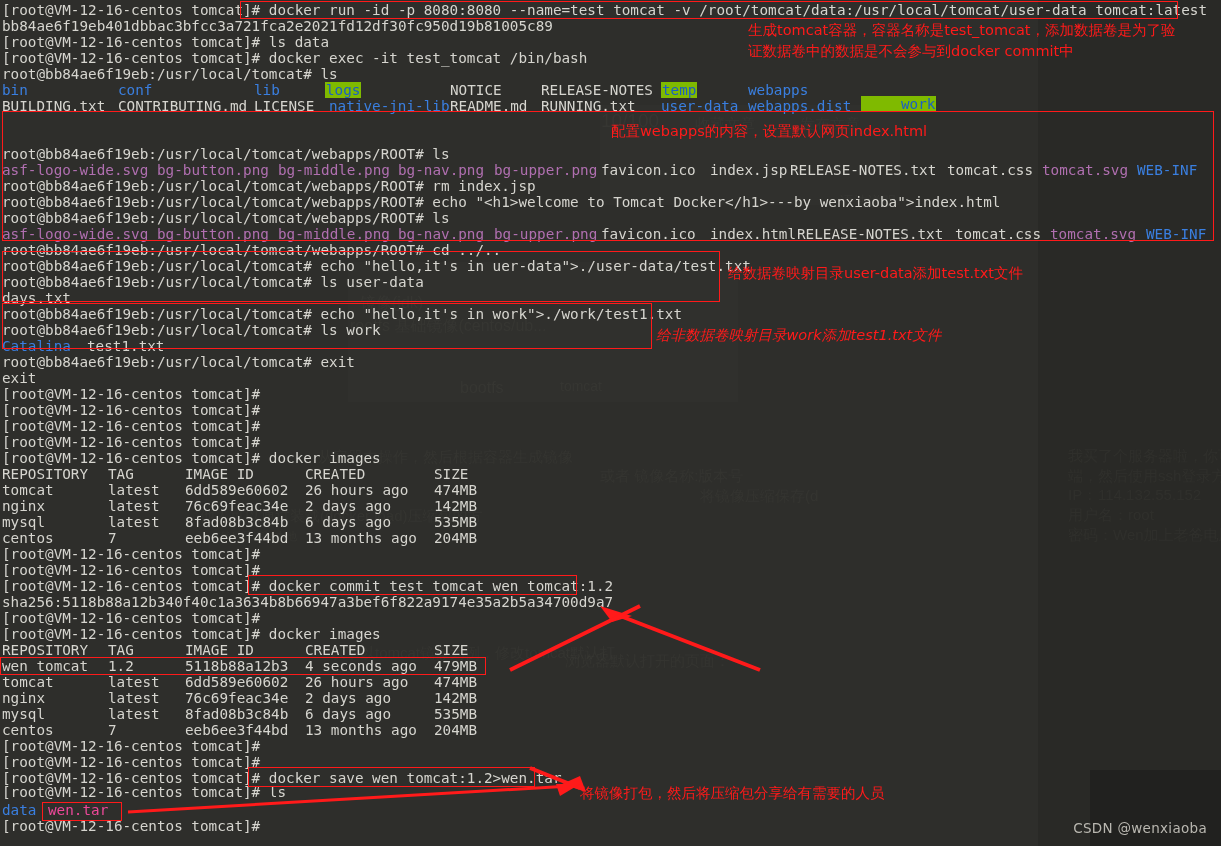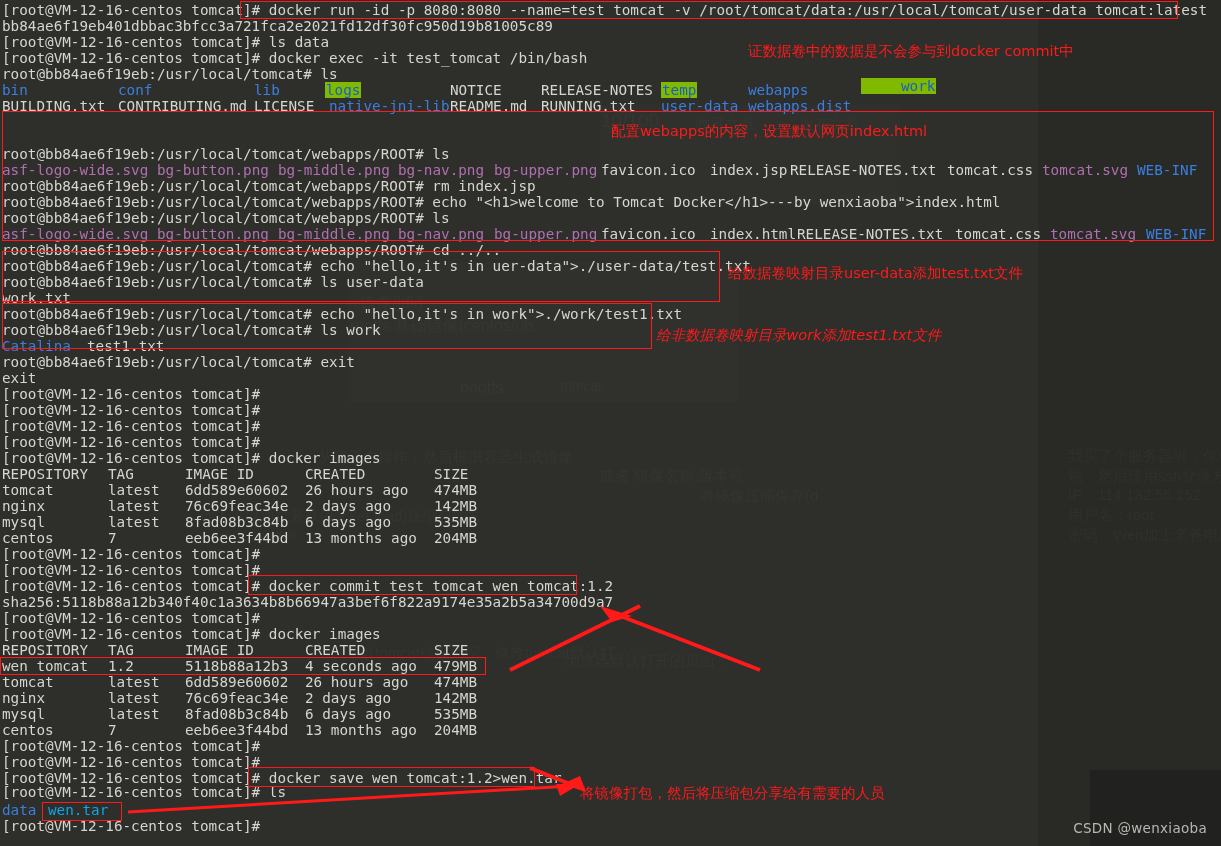--- a/index.html
+++ b/index.html
@@ -39,21 +39,21 @@
   }
   
   .tl {
     position: absolute;
     white-space: pre;
     left: 2px;
   }
   .c-def  { color: #d6d5cf; }
   .c-blue { color: #3a7fe0; }
   .c-mag  { color: #b06fb0; }
-  .c-pink { color: #0ea5e9; }
+  .c-pink { color: #ec4899; }
   .c-dir-hl {
     color: #1a5fc4;
     background: #7fba00;
     padding: 0 1px;
   }
   
   .box {
     position: absolute;
     border: 1.6px solid #ff1a1a;
     box-sizing: border-box;
@@ -120,21 +120,21 @@
       <div class="tl c-def" style="top: 34px;">[root@VM-12-16-centos tomcat]# ls data</div>
       <div class="tl c-def" style="top: 50px;">[root@VM-12-16-centos tomcat]# docker exec -it test_tomcat /bin/bash</div>
       <div class="tl c-def" style="top: 66px;">root@bb84ae6f19eb:/usr/local/tomcat# ls</div>
       <div class="tl c-def" style="top: 146px;">root@bb84ae6f19eb:/usr/local/tomcat/webapps/ROOT# ls</div>
       <div class="tl c-def" style="top: 178px;">root@bb84ae6f19eb:/usr/local/tomcat/webapps/ROOT# rm index.jsp</div>
       <div class="tl c-def" style="top: 194px;">root@bb84ae6f19eb:/usr/local/tomcat/webapps/ROOT# echo "&lt;h1&gt;welcome to Tomcat Docker&lt;/h1&gt;---by wenxiaoba"&gt;index.html</div>
       <div class="tl c-def" style="top: 210px;">root@bb84ae6f19eb:/usr/local/tomcat/webapps/ROOT# ls</div>
       <div class="tl c-def" style="top: 242px;">root@bb84ae6f19eb:/usr/local/tomcat/webapps/ROOT# cd ../..</div>
       <div class="tl c-def" style="top: 258px;">root@bb84ae6f19eb:/usr/local/tomcat# echo "hello,it's in uer-data"&gt;./user-data/test.txt</div>
       <div class="tl c-def" style="top: 274px;">root@bb84ae6f19eb:/usr/local/tomcat# ls user-data</div>
-      <div class="tl c-def" style="top: 290px;">work.txt</div>
+      <div class="tl c-def" style="top: 290px;">days.txt</div>
       <div class="tl c-def" style="top: 306px;">root@bb84ae6f19eb:/usr/local/tomcat# echo "hello,it's in work"&gt;./work/test1.txt</div>
       <div class="tl c-def" style="top: 322px;">root@bb84ae6f19eb:/usr/local/tomcat# ls work</div>
       <div class="tl c-def" style="top: 354px;">root@bb84ae6f19eb:/usr/local/tomcat# exit</div>
       <div class="tl c-def" style="top: 370px;">exit</div>
       <div class="tl c-def" style="top: 386px;">[root@VM-12-16-centos tomcat]# </div>
       <div class="tl c-def" style="top: 402px;">[root@VM-12-16-centos tomcat]# </div>
       <div class="tl c-def" style="top: 418px;">[root@VM-12-16-centos tomcat]# </div>
       <div class="tl c-def" style="top: 434px;">[root@VM-12-16-centos tomcat]# </div>
       <div class="tl c-def" style="top: 450px;">[root@VM-12-16-centos tomcat]# docker images</div>
       <div class="tl c-def" style="top: 546px;">[root@VM-12-16-centos tomcat]# </div>
@@ -149,21 +149,21 @@
       <div class="tl c-def" style="top: 784px;">[root@VM-12-16-centos tomcat]# ls</div>
       <div class="tl c-def" style="top: 818px;">[root@VM-12-16-centos tomcat]# </div>
       <div class="tl c-blue" style="top: 82px; left: 2px;">bin</div>
       <div class="tl c-blue" style="top: 82px; left: 118px;">conf</div>
       <div class="tl c-blue" style="top: 82px; left: 254px;">lib</div>
       <div class="tl c-dir-hl" style="top: 82px; left: 325px;">logs</div>
       <div class="tl c-def" style="top: 82px; left: 450px;">NOTICE</div>
       <div class="tl c-def" style="top: 82px; left: 541px;">RELEASE-NOTES</div>
       <div class="tl c-dir-hl" style="top: 82px; left: 661px;">temp</div>
       <div class="tl c-blue" style="top: 82px; left: 748px;">webapps</div>
-      <div class="tl c-dir-hl" style="top: 78px; left: 861px; padding-left: 40px;">work</div>
+      <div class="tl c-dir-hl" style="top: 96px; left: 861px; padding-left: 40px;">work</div>
       <div class="tl c-def" style="top: 98px; left: 2px;">BUILDING.txt</div>
       <div class="tl c-def" style="top: 98px; left: 118px;">CONTRIBUTING.md</div>
       <div class="tl c-def" style="top: 98px; left: 254px;">LICENSE</div>
       <div class="tl c-blue" style="top: 98px; left: 329px;">native-jni-lib</div>
       <div class="tl c-def" style="top: 98px; left: 450px;">README.md</div>
       <div class="tl c-def" style="top: 98px; left: 541px;">RUNNING.txt</div>
       <div class="tl c-blue" style="top: 98px; left: 661px;">user-data</div>
       <div class="tl c-blue" style="top: 98px; left: 748px;">webapps.dist</div>
       <div class="tl c-mag" style="top: 162px; left: 2px;">asf-logo-wide.svg</div>
       <div class="tl c-mag" style="top: 162px; left: 157px;">bg-button.png</div>
@@ -269,18 +269,19 @@
   <svg class="arrow" style="left:520px; top:760px; width:120px; height:40px;" viewBox="0 0 120 40">
     <line x1="10" y1="8" x2="60" y2="28" stroke="#ff1a1a" stroke-width="4"></line>
     <polygon points="66,32 42,24 60,16" fill="#ff1a1a"></polygon>
   </svg>
   <svg class="arrow" style="left:120px; top:780px; width:470px; height:40px;" viewBox="0 0 470 40">
     <line x1="8" y1="32" x2="450" y2="6" stroke="#ff1a1a" stroke-width="3"></line>
     <polygon points="460,4 436,4 440,16" fill="#ff1a1a"></polygon>
   </svg>
 
   <div class="credit">CSDN @wenxiaoba</div>
+<div class="note-cn" style="left: 748px; top: 20px;">生成tomcat容器，容器名称是test_tomcat，添加数据卷是为了验</div>
     <div class="note-cn" style="left: 748px; top: 41px;">证数据卷中的数据是不会参与到docker commit中</div>
     <div class="note-cn" style="left: 611px; top: 121px;">配置webapps的内容，设置默认网页index.html</div>
     <div class="note-cn" style="left: 728px; top: 263px;">给数据卷映射目录user-data添加test.txt文件</div>
     <div class="note-cn" style="left: 656px; top: 325px; font-style: italic;">给非数据卷映射目录work添加test1.txt文件</div>
     <div class="note-cn" style="left: 580px; top: 783px;">将镜像打包，然后将压缩包分享给有需要的人员</div>
   </div>
 
 </body></html>

